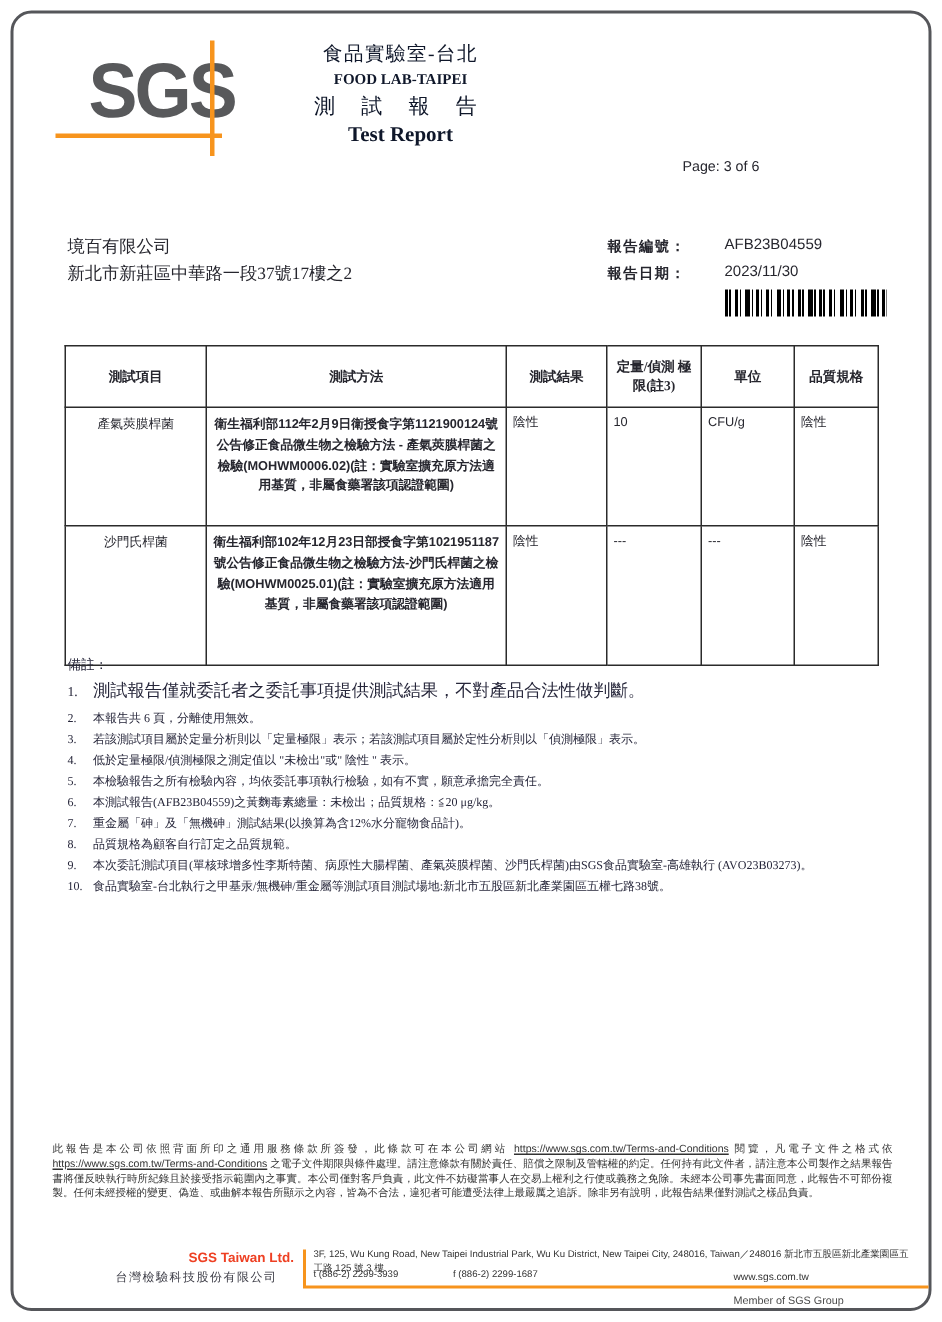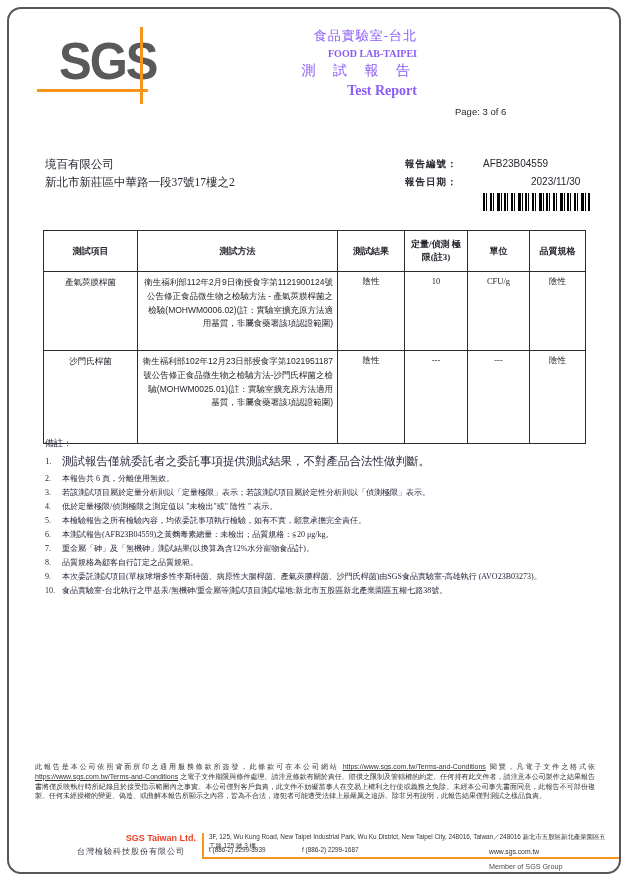--- a/index.html
+++ b/index.html
@@ -8,22 +8,22 @@
   .page-border{position:absolute;left:7px;top:7px;width:610px;height:863px;
                border:2px solid #55565a;border-radius:14px;}
 
   
   .logo-text{position:absolute;left:59px;top:37px;font-family:"Liberation Sans",sans-serif;
              font-weight:bold;font-size:49px;line-height:1;letter-spacing:-2px;color:#58595b;
              transform:scaleY(1.05);}
   .logo-hline{position:absolute;left:37px;top:89px;width:111px;height:3px;background:#f7941d;}
   .logo-vline{position:absolute;left:140px;top:27px;width:3px;height:77px;background:#f7941d;}
 
-  .title-block{position:absolute;left:117px;top:27px;width:300px;text-align:right;
-               font-family:"Liberation Serif",serif;color:#8b5cf6;}
+  .title-block{position:absolute;left:117px;top:27px;width:300px;text-align:center;
+               font-family:"Liberation Serif",serif;color:#0f172a;}
   .t-zh1{font-size:13px;letter-spacing:1px;}
   .t-en1{font-size:10px;font-weight:bold;margin-top:3px;}
   .t-zh2{font-size:14px;font-weight:normal;letter-spacing:7px;margin-top:3px;}
   .t-en2{font-size:14px;font-weight:bold;margin-top:3px;}
   .page-label{position:absolute;left:455px;top:106px;width:140px;font-size:9.5px;color:#26262e;}
 
   
   .client-name{position:absolute;left:45px;top:157px;font-family:"Liberation Serif",serif;
                font-size:11.5px;color:#26262e;}
   .client-addr{position:absolute;left:45px;top:175px;font-family:"Liberation Serif",serif;
@@ -36,22 +36,22 @@
        #000 0 2px,#fff 2px 3px,#000 3px 4px,#fff 4px 7px,#000 7px 9px,#fff 9px 10px,
        #000 10px 11px,#fff 11px 14px,#000 14px 17px,#fff 17px 18px,#000 18px 19px,#fff 19px 21px);}
 
   
   table.results{position:absolute;left:43px;top:230px;width:542px;border-collapse:collapse;
                 table-layout:fixed;font-size:8.5px;color:#26262e;}
   table.results th,table.results td{border:1px solid #2b2b2b;vertical-align:top;padding:4px 4px;}
   table.results th{font-family:"Liberation Serif",serif;font-weight:bold;font-size:9px;
                    text-align:center;vertical-align:middle;height:32px;line-height:1.4;}
   td.c-item{text-align:center;line-height:1.5;}
-  td.c-method{text-align:right;line-height:1.62;}
-  td.c-mid{text-align:center;font-family:Liberation Serif, serif;}
+  td.c-method{text-align:center;line-height:1.62;font-weight:bold;}
+  td.c-mid{}
   tr.r1 td{height:70px;}
   tr.r2 td{height:84px;}
 
   
   .notes{position:absolute;left:45px;top:437px;width:548px;font-family:"Liberation Serif",serif;
          color:#26263a;}
   .notes-title{font-size:9px;margin-bottom:3px;}
   .note{display:flex;font-size:8px;line-height:14px;}
   .note .num{width:17px;flex:0 0 17px;}
   .note .txt{flex:1;}
@@ -94,21 +94,21 @@
     <div class="t-en2">Test Report</div>
   </div>
   <div class="page-label">Page: 3 of 6</div>
 
   <div class="client-name">境百有限公司</div>
   <div class="client-addr">新北市新莊區中華路一段37號17樓之2</div>
 
   <div class="ri-label" style="left:405px;top:158px;text-align:center;">報告編號：</div>
   <div class="ri-value" style="left:483px;top:158px;">AFB23B04559</div>
   <div class="ri-label" style="left:405px;top:176px;">報告日期：</div>
-  <div class="ri-value" style="left:483px;top:176px;margin-left:48px;">2023/11/30</div>
+  <div class="ri-value" style="left:483px;top:176px;">2023/11/30</div>
   <div class="barcode"></div>
 
   <table class="results">
     <colgroup>
       <col style="width:94px">
         <col style="width:200px">
         <col style="width:67px">
       <col style="width:63px">
         <col style="width:62px">
         <col style="width:56px">

